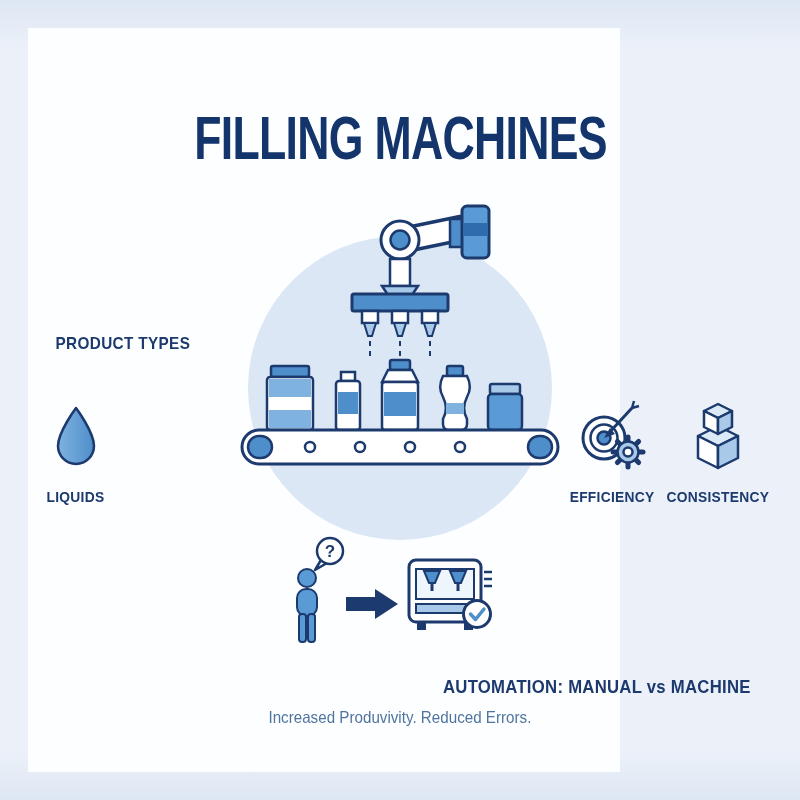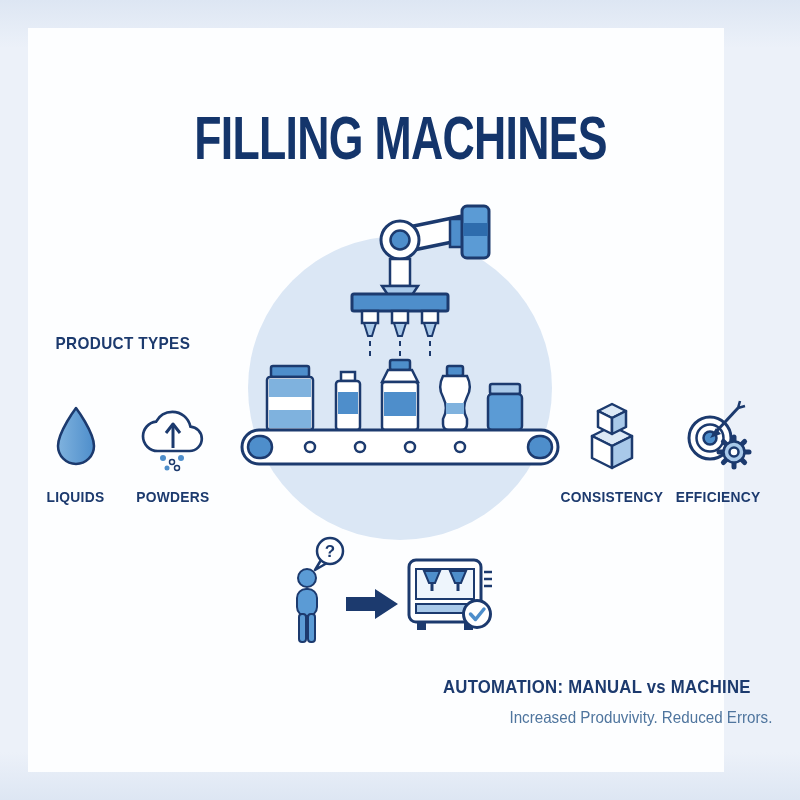--- a/index.html
+++ b/index.html
@@ -1,20 +1,20 @@
 <!DOCTYPE html>
 <html><head>
 <meta charset="utf-8">
 <style>
   * { margin:0; padding:0; box-sizing:border-box; }
   html,body { width:800px; height:800px; overflow:hidden; }
   body { font-family:"Liberation Sans", sans-serif; background:#e7eef8; }
   .frame { position:relative; width:800px; height:800px;
            background:linear-gradient(180deg,#dde6f3 0%,#ecf1f9 6%,#ecf1f9 94%,#dde6f3 100%); }
-  .card { position:absolute; left:28px; top:28px; width:696px; height:744px; background:#fdfeff; }
+  .card { position:absolute; left:28px; top:28px; width:592px; height:744px; background:#fdfeff; }
 
   .title-wrap { position:absolute; top:74px; left:0; width:744px; text-align:center; }
   .title-wrap span { display:inline-block; font-size:62px; font-weight:700; color:#14356b;
                      letter-spacing:-1px; transform:scaleX(0.72); transform-origin:center; white-space:nowrap; }
 
   .circle-bg { position:absolute; left:220px; top:208px; width:304px; height:304px;
                border-radius:50%; background:#dbe7f5; }
 
   .machine-svg { position:absolute; left:210px; top:170px; width:324px; height:272px; }
 
@@ -35,21 +35,21 @@
   .icon-label span { display:inline-block; font-size:15px; font-weight:700; color:#1c3a6e;
                      letter-spacing:.3px; transform:scaleX(0.92); white-space:nowrap; }
 
   .person-svg  { position:absolute; left:262px; top:508px; width:62px;  height:110px; }
   .arrow-svg   { position:absolute; left:318px; top:560px; width:52px;  height:32px; }
   .machine-icon-svg { position:absolute; left:378px; top:528px; width:92px; height:80px; }
 
   .bottom-heading { position:absolute; top:648px; left:0; width:744px; text-align:right; }
   .bottom-heading span { display:inline-block; font-size:19px; font-weight:700; color:#1c3a6e;
                          letter-spacing:.3px; transform:scaleX(0.88); white-space:nowrap; }
-  .bottom-subtitle { position:absolute; top:680px; left:12px; width:744px; text-align:right; }
+  .bottom-subtitle { position:absolute; top:680px; left:0; width:744px; text-align:center; }
   .bottom-subtitle span { display:inline-block; font-size:16.5px; font-weight:400; color:#4f759e;
                           transform:scaleX(0.92); white-space:nowrap; }
 
   svg text { font-family:"Liberation Sans", sans-serif; }
 </style>
 </head>
 <body>
 
 <div class="frame">
   <div class="card">
@@ -137,55 +137,23 @@
                   <stop offset="1" stop-color="#4e8ecb"></stop>
               </linearGradient>
             </defs>
             <path d="M26 4 C26 4 8 28 8 42 a18 18 0 0 0 36 0 C44 28 26 4 26 4 Z" fill="url(#dropGrad)" stroke="#1c3a6e" stroke-width="2.5" stroke-linejoin="round"></path>
           </svg>
         </div>
         <div class="icon-label">
           <span>LIQUIDS</span>
         </div>
       </div>
-      <div class="icon-item">
-        <div class="icon-box">
-          <svg width="64" height="76" viewBox="0 0 64 76">
-            <path transform="translate(2,6) scale(2.45)" d="M19.35 10.04A7.49 7.49 0 0 0 12 4C9.11 4 6.6 5.64 5.35 8.04A5.994 5.994 0 0 0 0 14c0 3.31 2.69 6 6 6h13c2.76 0 5-2.24 5-5 0-2.64-2.05-4.78-4.65-4.96z" fill="#ffffff" stroke="#1c3a6e" stroke-width="1.1"></path>
-            <line x1="32" y1="30" x2="32" y2="52" stroke="#1c3a6e" stroke-width="3"></line>
-            <polyline points="25,37 32,28 39,37" fill="none" stroke="#1c3a6e" stroke-width="3" stroke-linejoin="round"></polyline>
-            <circle cx="22" cy="62" r="3" fill="#4e8ecb"></circle>
-            <circle cx="31" cy="66" r="2.5" fill="#ffffff" stroke="#1c3a6e" stroke-width="1.5"></circle>
-            <circle cx="40" cy="62" r="3" fill="#4e8ecb"></circle>
-            <circle cx="26" cy="72" r="2.5" fill="#4e8ecb"></circle>
-            <circle cx="36" cy="72" r="2.5" fill="#ffffff" stroke="#1c3a6e" stroke-width="1.5"></circle>
-          </svg>
-        </div>
-        <div class="icon-label">
-          <span>POWDERS</span>
-        </div>
-      </div>
     </div>
 
     <div class="icon-items items-right">
-      <div class="icon-item">
-        <div class="icon-box">
-          <svg width="64" height="70" viewBox="0 0 64 70">
-            <polygon points="32,24 52,34 32,44 12,34" fill="#dce9f6" stroke="#1c3a6e" stroke-width="2.5" stroke-linejoin="round"></polygon>
-            <polygon points="12,34 32,44 32,66 12,56" fill="#ffffff" stroke="#1c3a6e" stroke-width="2.5" stroke-linejoin="round"></polygon>
-            <polygon points="32,44 52,34 52,56 32,66" fill="#a9c9e9" stroke="#1c3a6e" stroke-width="2.5" stroke-linejoin="round"></polygon>
-            <polygon points="32,2 46,9 32,16 18,9" fill="#dce9f6" stroke="#1c3a6e" stroke-width="2.5" stroke-linejoin="round"></polygon>
-            <polygon points="18,9 32,16 32,32 18,25" fill="#ffffff" stroke="#1c3a6e" stroke-width="2.5" stroke-linejoin="round"></polygon>
-            <polygon points="32,16 46,9 46,25 32,32" fill="#a9c9e9" stroke="#1c3a6e" stroke-width="2.5" stroke-linejoin="round"></polygon>
-          </svg>
-        </div>
-        <div class="icon-label">
-          <span>CONSISTENCY</span>
-        </div>
-      </div>
       <div class="icon-item">
         <div class="icon-box">
           <svg width="72" height="72" viewBox="0 0 72 72">
             <circle cx="28" cy="38" r="21" fill="#ffffff" stroke="#1c3a6e" stroke-width="3"></circle>
             <circle cx="28" cy="38" r="13.5" fill="#ffffff" stroke="#1c3a6e" stroke-width="2.5"></circle>
             <circle cx="28" cy="38" r="6.5" fill="#4e8ecb" stroke="#1c3a6e" stroke-width="2.5"></circle>
             <line x1="31" y1="35" x2="56" y2="8" stroke="#1c3a6e" stroke-width="3"></line>
             <polygon points="28,38 39,34 34,28" fill="#1c3a6e"></polygon>
             <path d="M56 8 L63 6 M56 8 L58 1" stroke="#1c3a6e" stroke-width="2.5" fill="none"></path>
             <g>
@@ -195,20 +163,35 @@
               <line x1="62.6" y1="41.4" x2="41.4" y2="62.6" stroke="#1c3a6e" stroke-width="5" stroke-linecap="round"></line>
               <circle cx="52" cy="52" r="10.5" fill="#a9c9e9" stroke="#1c3a6e" stroke-width="2.5"></circle>
               <circle cx="52" cy="52" r="4.5" fill="#ffffff" stroke="#1c3a6e" stroke-width="2.5"></circle>
             </g>
           </svg>
         </div>
         <div class="icon-label">
           <span>EFFICIENCY</span>
         </div>
       </div>
+      <div class="icon-item">
+        <div class="icon-box">
+          <svg width="64" height="70" viewBox="0 0 64 70">
+            <polygon points="32,24 52,34 32,44 12,34" fill="#dce9f6" stroke="#1c3a6e" stroke-width="2.5" stroke-linejoin="round"></polygon>
+            <polygon points="12,34 32,44 32,66 12,56" fill="#ffffff" stroke="#1c3a6e" stroke-width="2.5" stroke-linejoin="round"></polygon>
+            <polygon points="32,44 52,34 52,56 32,66" fill="#a9c9e9" stroke="#1c3a6e" stroke-width="2.5" stroke-linejoin="round"></polygon>
+            <polygon points="32,2 46,9 32,16 18,9" fill="#dce9f6" stroke="#1c3a6e" stroke-width="2.5" stroke-linejoin="round"></polygon>
+            <polygon points="18,9 32,16 32,32 18,25" fill="#ffffff" stroke="#1c3a6e" stroke-width="2.5" stroke-linejoin="round"></polygon>
+            <polygon points="32,16 46,9 46,25 32,32" fill="#a9c9e9" stroke="#1c3a6e" stroke-width="2.5" stroke-linejoin="round"></polygon>
+          </svg>
+        </div>
+        <div class="icon-label">
+          <span>CONSISTENCY</span>
+        </div>
+      </div>
     </div>
 
     <svg class="person-svg" viewBox="0 0 62 110">
       <g>
         <path d="M31 24 L25 34 L37 27 Z" fill="#ffffff" stroke="#1c3a6e" stroke-width="2.5" stroke-linejoin="round"></path>
         <circle cx="40" cy="15" r="13" fill="#ffffff" stroke="#1c3a6e" stroke-width="2.5"></circle>
         <text x="40" y="21" text-anchor="middle" font-size="17" font-weight="bold" fill="#1c3a6e">?</text>
       </g>
       <g>
         <circle cx="17" cy="42" r="9" fill="#5b9bd5" stroke="#1c3a6e" stroke-width="2"></circle>

